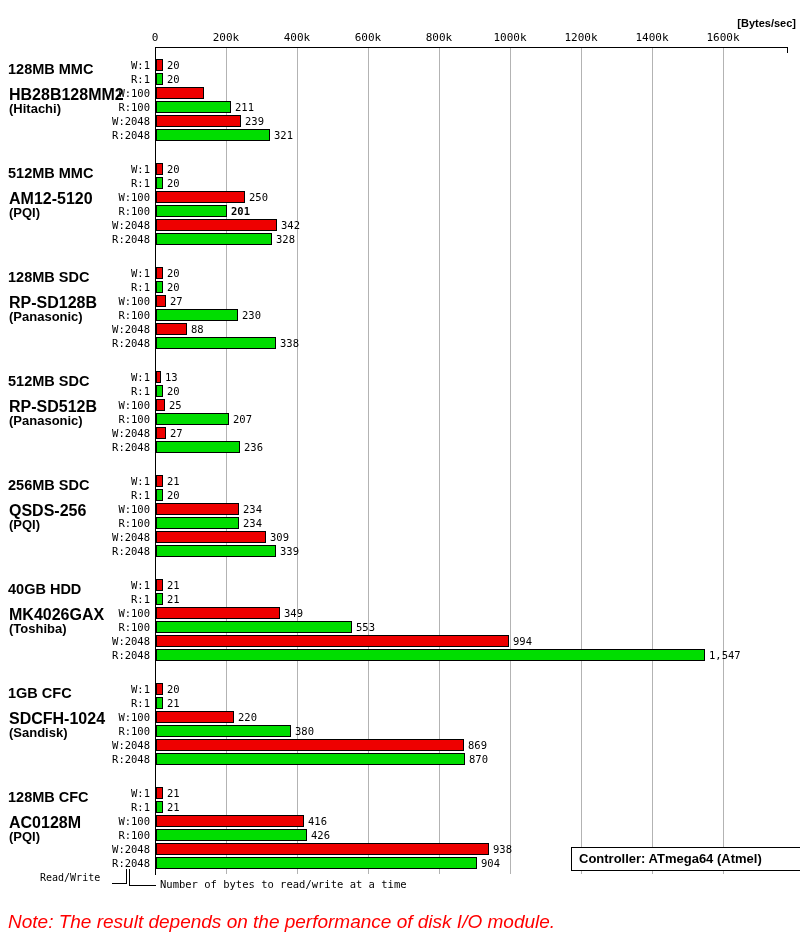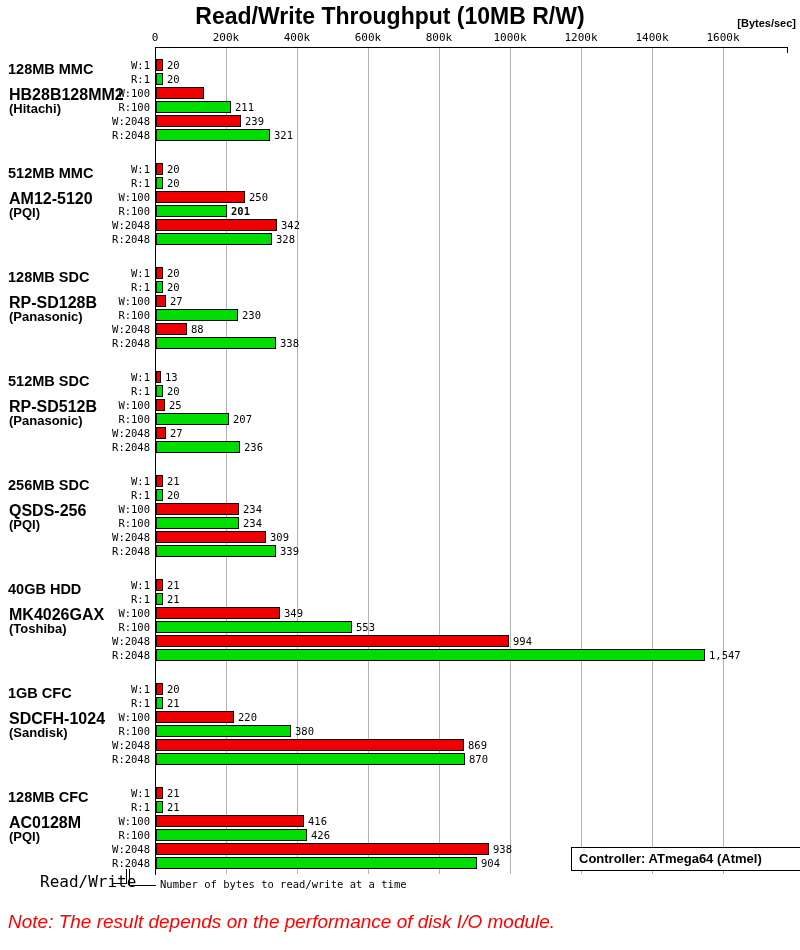--- a/index.html
+++ b/index.html
@@ -21,40 +21,39 @@
   .group-model{position:absolute;left:9px;font-size:16px;font-weight:bold;white-space:nowrap;}
   .group-maker{position:absolute;left:9px;font-size:13px;font-weight:bold;white-space:nowrap;}
 
   .row-label{position:absolute;left:0;width:150px;text-align:right;font-size:10.5px;
        line-height:12px;white-space:nowrap;font-family:"DejaVu Sans Mono",monospace;}
   .bar-row{position:absolute;left:156px;display:flex;align-items:center;height:12px;}
   .bar{height:12px;border:1px solid #000;box-sizing:border-box;flex:0 0 auto;}
   .bar-value{margin-left:4px;font-size:10.5px;line-height:12px;white-space:nowrap;
        font-family:"DejaVu Sans Mono",monospace;}
 
-  #legend-rw-text{position:absolute;left:40px;top:872px;font-size:16px;
+  #legend-rw-text{position:absolute;left:40px;top:872px;font-size:10px;
        font-family:"DejaVu Sans Mono",monospace;}
   #legend-bracket-rw{position:absolute;left:112px;top:869px;width:14px;height:14px;
        border-right:1px solid #000;border-bottom:1px solid #000;}
   #legend-bracket-bytes{position:absolute;left:129px;top:869px;width:26px;height:16px;
        border-left:1px solid #000;border-bottom:1px solid #000;}
   #legend-bytes-text{position:absolute;left:160px;top:878px;font-size:10.5px;
        font-family:"DejaVu Sans Mono",monospace;}
 
   #info-box{position:absolute;left:571px;top:847px;width:256px;border:1px solid #000;
        background:#fff;padding:3px 0 3px 7px;box-sizing:border-box;}
   #info-box div{font-size:13px;font-weight:bold;line-height:16px;white-space:nowrap;}
 
   #note{position:absolute;left:8px;top:911px;font-size:19px;font-style:italic;white-space:nowrap;}
 </style>
 </head>
 <body>
 
 <div id="app">
-  <div id="chart-title">Read/Write Throughput (10MB R/W)</div>
   <div id="units-label">[Bytes/sec]</div>
 
   <div id="plot">
     <div id="axis-top"></div>
     <div id="axis-left"></div>
 
   <div class="tick-label" style="left: 120px;">0</div>
       <div class="axis-tick" style="left: 155px;"></div>
       <div class="tick-label" style="left: 191px;">200k</div>
       <div class="axis-tick" style="left: 226px;"></div>

